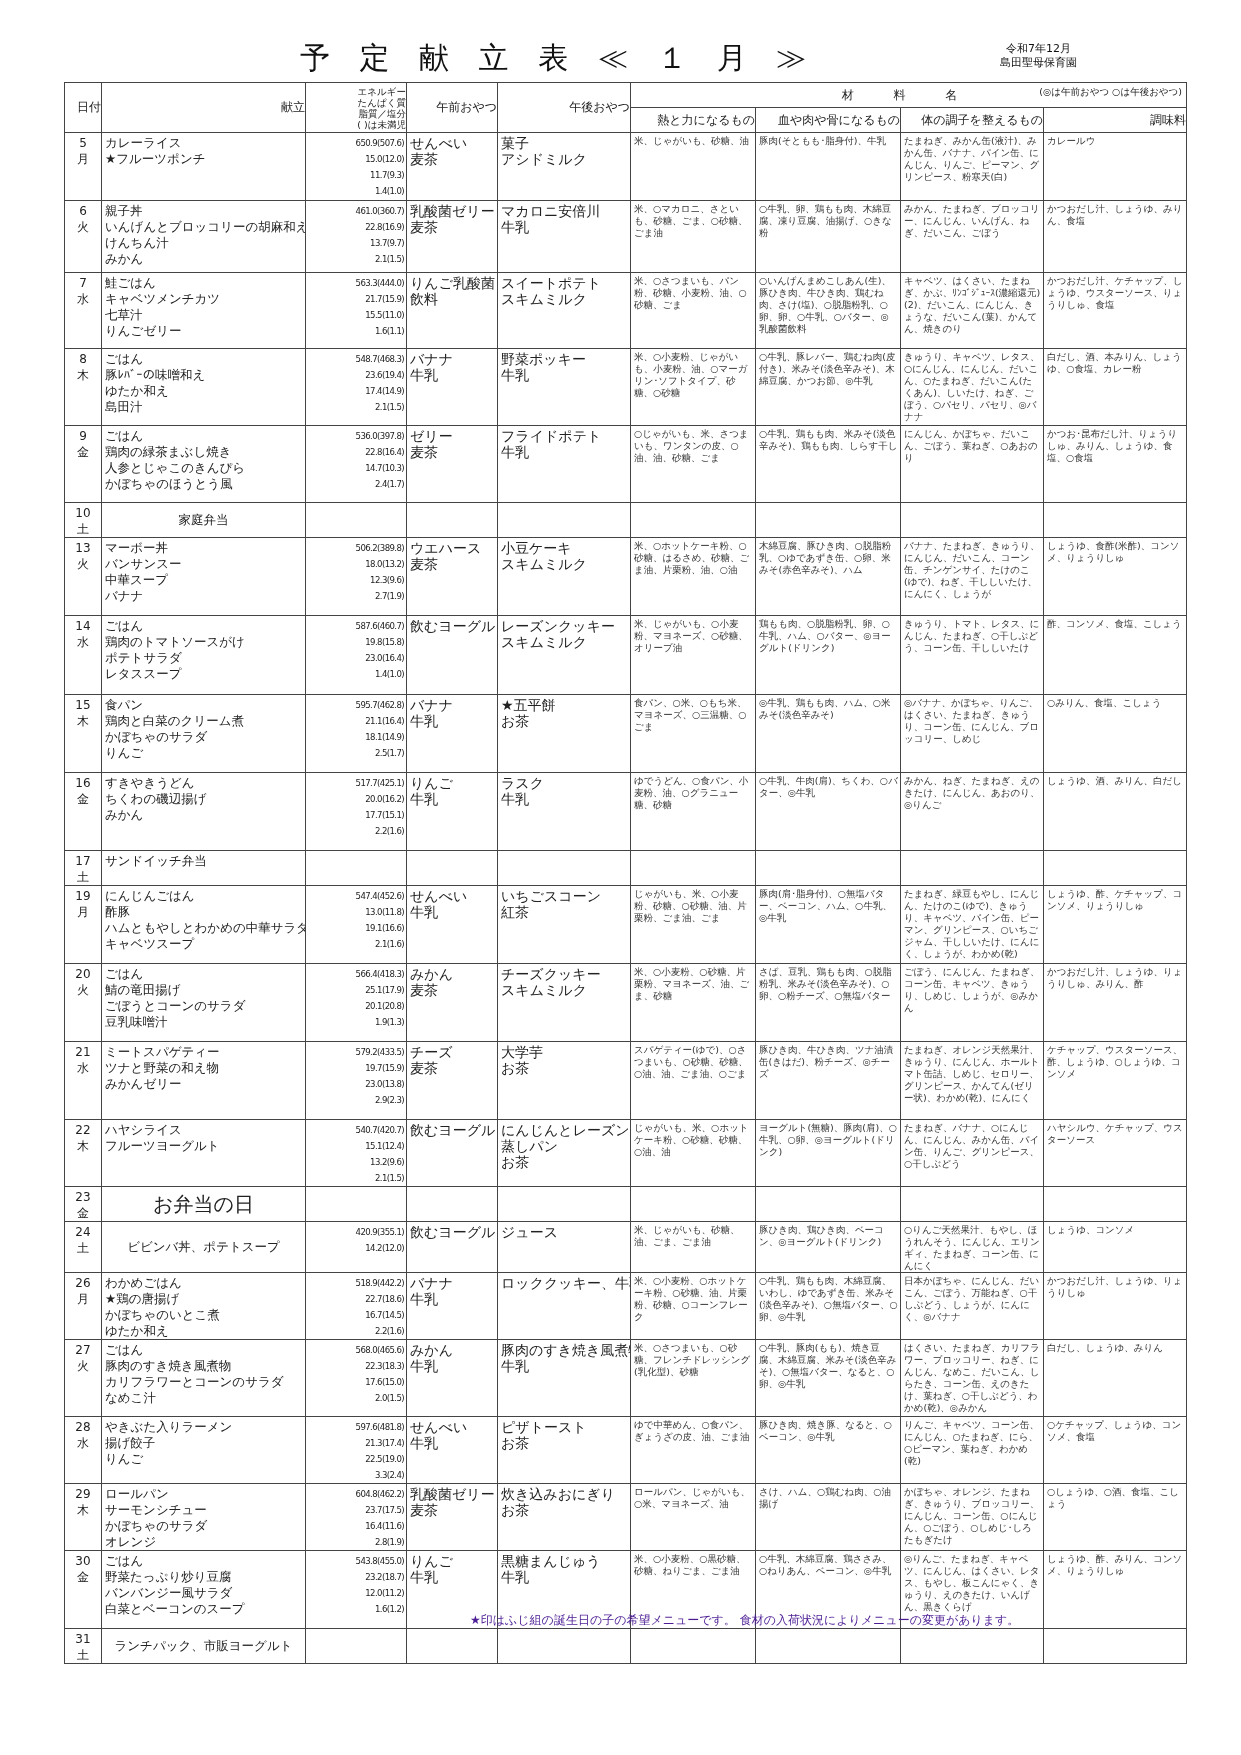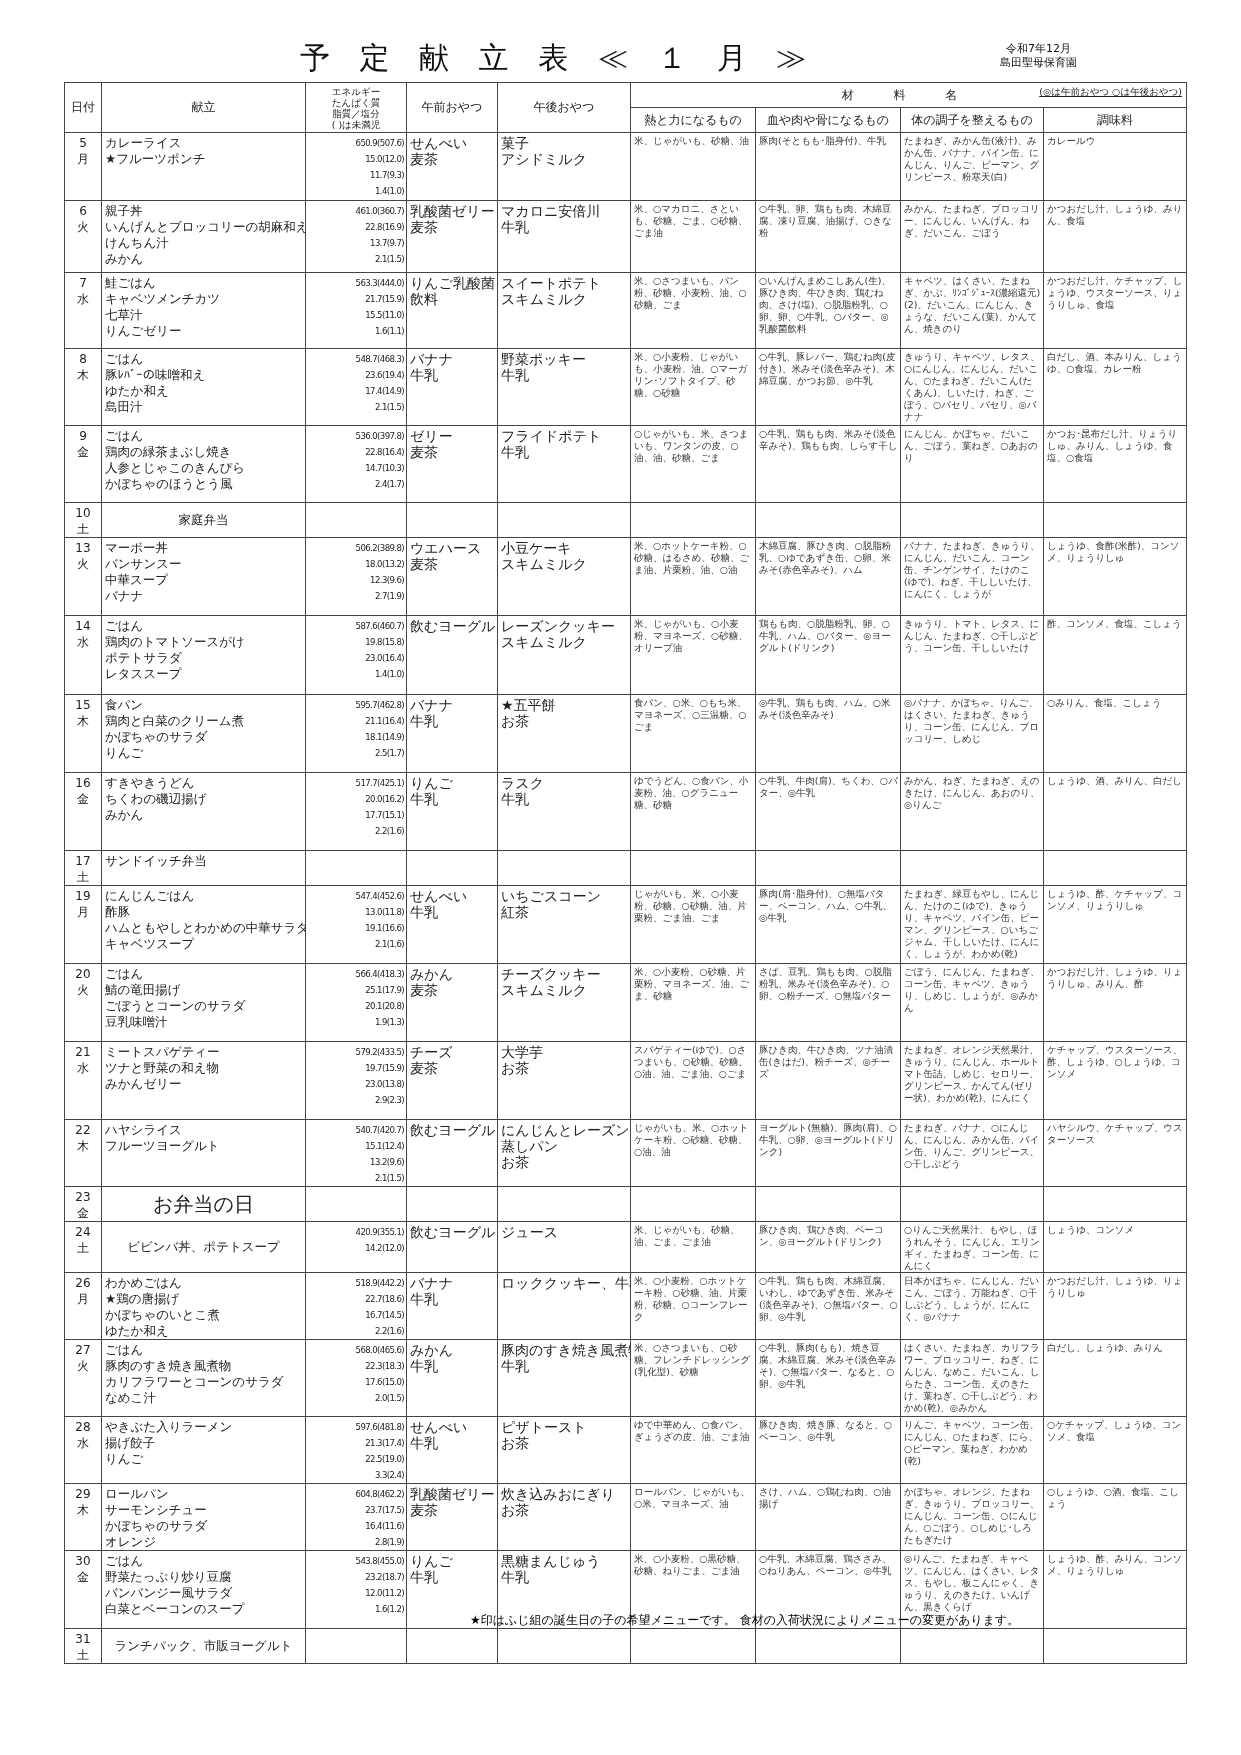--- a/index.html
+++ b/index.html
@@ -1,34 +1,34 @@
 <!DOCTYPE html>
 <html><head>
 <meta charset="utf-8">
 <style>
   html, body { margin:0; padding:0; background:#fff; }
   body { width:1241px; height:1755px; position:relative; font-family:"DejaVu Sans", sans-serif; color:#222; overflow:hidden; }
   .title { position:absolute; left:300px; top:38px; font-size:30px; letter-spacing:10px; color:#111; font-family:"DejaVu Serif", serif; white-space:nowrap; }
   .issuer { position:absolute; left:1000px; top:42px; font-size:11px; line-height:14px; text-align:center; color:#111; }
   table.menu { position:absolute; left:64px; top:82px; width:1122px; border-collapse:collapse; table-layout:fixed; }
   table.menu td, table.menu th { border:1.5px solid #444; vertical-align:top; padding:0; overflow:hidden; font-weight:normal; }
-  th { font-size:12px; color:#222; vertical-align:middle !important; text-align:center; }
+  th { font-size:12px; color:#222; vertical-align:middle !important; text-align:right; }
   .hd-nut { font-size:9.5px; line-height:11px; }
   .mat-hd { position:relative; text-align:center; font-size:12px; letter-spacing:18px; }
-  .mat-note { position:absolute; right:4px; top:3px; font-size:9.5px; letter-spacing:0;text-decoration:underline; }
+  .mat-note { position:absolute; right:4px; top:3px; font-size:9.5px; letter-spacing:0; }
   .date { text-align:center; font-size:12px; line-height:16px; padding-top:2px !important; }
   .date .dow { display:block; }
   .dishes { font-size:12.5px; line-height:16px; padding:2px 0 0 3px !important; }
   .dishes div { white-space:nowrap; }
   .nut { font-size:9.5px; line-height:16px; text-align:right; padding:2px 2px 0 0 !important; font-family:"DejaVu Sans Condensed","DejaVu Sans", sans-serif; letter-spacing:-0.6px; }
   .snack { font-size:14px; line-height:16px; padding:2px 0 0 3px !important; white-space:nowrap; }
   .mat { font-size:9.5px; line-height:12px; padding:2px 2px 0 3px !important; color:#333; word-break:break-all; }
   .center-note { text-align:center; font-size:12.5px; vertical-align:middle !important; }
   .big { font-size:20px; text-align:center; vertical-align:middle !important; }
-  .footer { position:absolute; left:470px; top:1612px; font-size:12px; color:#000000; white-space:nowrap; }
+  .footer { position:absolute; left:470px; top:1612px; font-size:12px; color:#4c1d95; white-space:nowrap; }
 </style>
 </head>
 <body>
 
 <div class="title">予 定 献 立 表 ≪ １ 月 ≫</div>
 <div class="issuer">
   <div>令和7年12月</div>
   <div>島田聖母保育園</div>
 </div>
 

